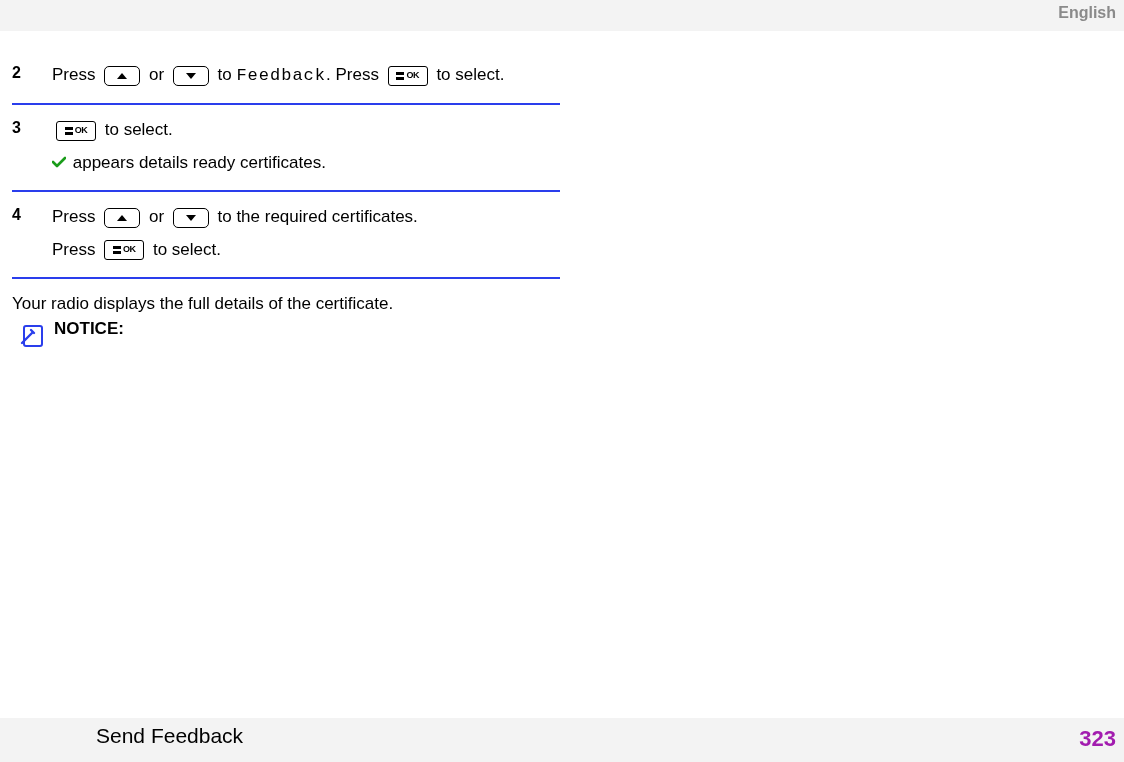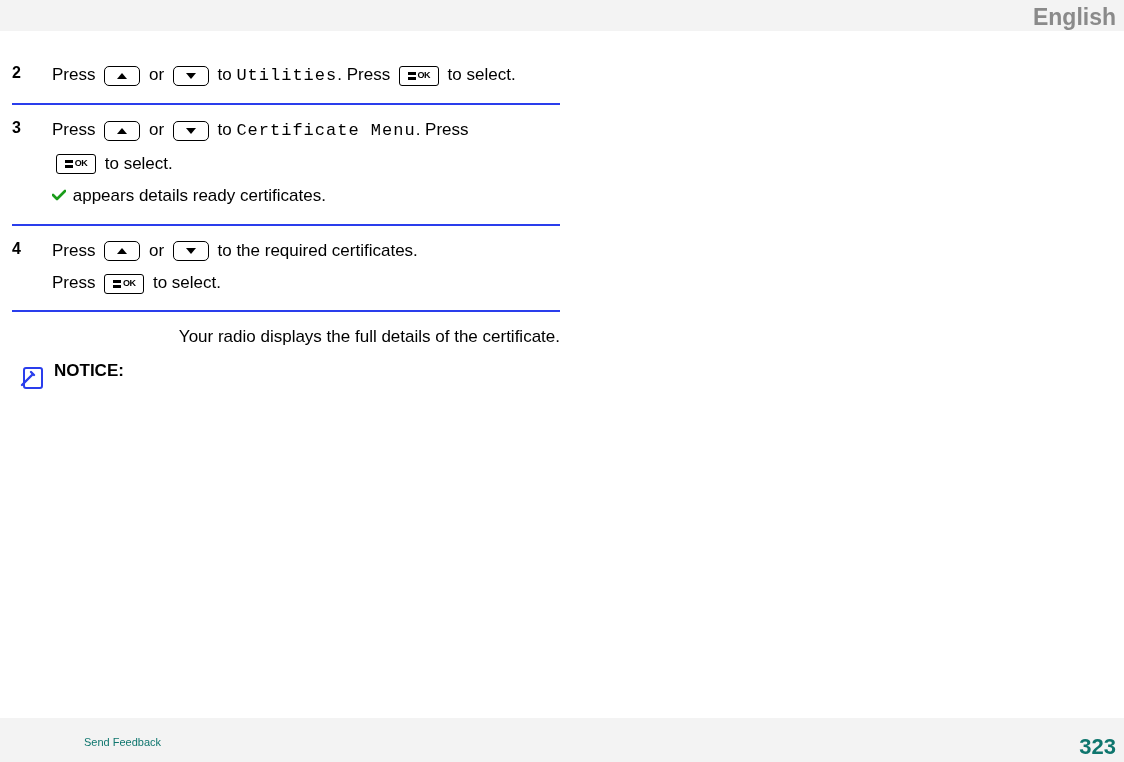--- a/index.html
+++ b/index.html
@@ -22,21 +22,21 @@
     height: 30px;
     background: #f3f3f3;
     border-bottom: 1px solid #f3f3f3;
   }
   .lang {
     position: absolute;
     top: 4px;
     right: 8px;
     color: #8a8a8a;
     font-weight: bold;
-    font-size: 23px;
+    font-size: 16px;
   }
   .content {
     position: absolute;
     top: 56px;
     left: 12px;
     width: 548px;
   }
   .step {
     border-bottom: 2px solid #2a3eec;
     padding: 6px 0 8px 0;
@@ -109,47 +109,46 @@
     letter-spacing: -0.5px;
   }
   .check-icon {
     display: inline-block;
     vertical-align: middle;
     margin-right: 2px;
   }
   .after-steps {
     margin-top: 12px;
     line-height: 1.55;
-    text-align: right;
   }
   .notice {
     display: flex;
-    margin-top: 10px;
+    margin-top: 2px;
     padding-left: 8px;
   }
   .notice-icon {
     width: 34px;
     flex-shrink: 0;
     color: #2a3eec;
     padding-top: 2px;
   }
   .notice-body { flex: 1; }
   .notice-title { font-weight: bold; }
   .footer-link {
     position: absolute;
     bottom: 14px;
-    left: 84px;
-    color: #0f766e;
-    font-size: 11px;
+    left: 96px;
+    color: #000000;
+    font-size: 21px;
   }
   .page-num {
     position: absolute;
-    bottom: 2px;
+    bottom: 10px;
     right: 8px;
-    color: #0f766e;
+    color: #a21caf;
     font-weight: bold;
     font-size: 22px;
     margin-left: 12px;
   }
   .bottom-bar {
     position: absolute;
     bottom: 0;
     left: 0;
     right: 0;
     height: 44px;
@@ -175,51 +174,35 @@
               <polygon points="7,2 12,8 2,8" fill="#000"></polygon>
             </svg>
         </span>
         <span> or </span>
         <span class="btn-key">
           <svg width="14" height="10" viewBox="0 0 14 10">
               <polygon points="2,2 12,2 7,8" fill="#000"></polygon>
             </svg>
         </span>
         <span> to </span>
-        <span class="mono">Utilities</span><span>. Press </span>
+        <span class="mono">Feedback</span><span>. Press </span>
         <span class="btn-ok">
           <span class="ok-inner">
               <span class="ok-square"></span>
               <span class="ok-text">OK</span>
             </span>
         </span>
         <span> to select.</span>
       </p>
     </div>
   </div>
 
   <div class="step">
     <div class="step-num">3</div>
     <div class="step-body">
-      <p>
-        <span>Press </span>
-        <span class="btn-key">
-          <svg width="14" height="10" viewBox="0 0 14 10">
-              <polygon points="7,2 12,8 2,8" fill="#000"></polygon>
-            </svg>
-        </span>
-        <span> or </span>
-        <span class="btn-key">
-          <svg width="14" height="10" viewBox="0 0 14 10">
-              <polygon points="2,2 12,2 7,8" fill="#000"></polygon>
-            </svg>
-        </span>
-        <span> to </span>
-        <span class="mono">Certificate Menu</span><span>. Press </span>
-      </p>
       <p>
         <span class="btn-ok">
           <span class="ok-inner">
               <span class="ok-square"></span>
               <span class="ok-text">OK</span>
             </span>
         </span>
         <span> to select.</span>
       </p>
       <p>

